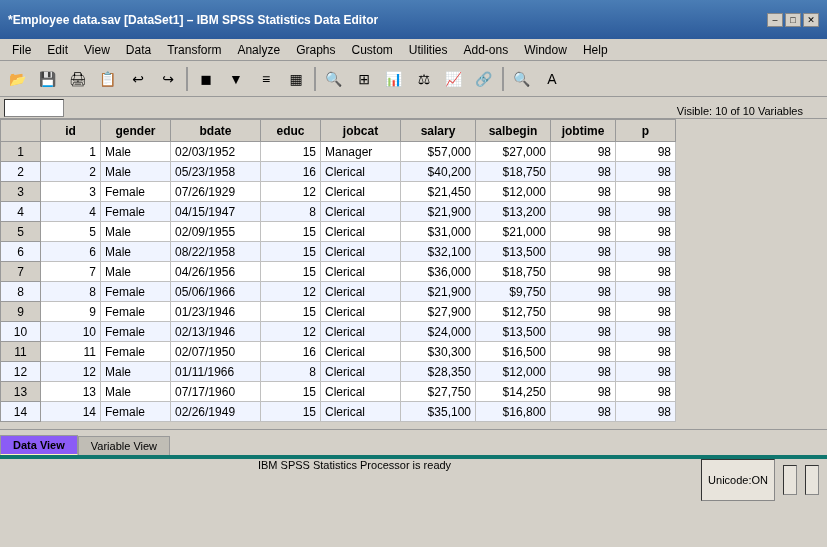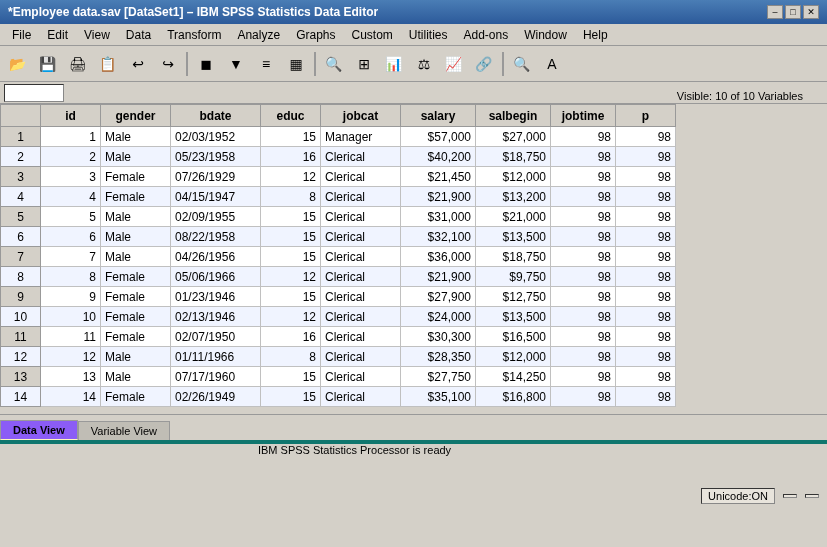--- a/index.html
+++ b/index.html
@@ -13,21 +13,21 @@
       user-select: none;
     }
     
     #title-bar {
       background: linear-gradient(to bottom, #4a7db5, #2c5a9a);
       color: white;
       padding: 4px 8px;
       display: flex;
       align-items: center;
       justify-content: space-between;
-      height: 24px;
+      height: 39px;
     }
     #title-text {
       font-size: 12px;
       font-weight: bold;
     }
     #window-controls {
       display: flex;
       gap: 2px;
     }
     .win-btn {
@@ -179,23 +179,22 @@
       text-align: center;
     }
     #status-right {
       display: flex;
       gap: 8px;
       align-items: center;
     }
     .status-box {
       border: 1px inset #888;
       background: #e8e4dc;
-      padding: 1px 6px;
+      padding: 14px 6px;
       font-size: 11px;
-      margin-top: 44px;
     }
     
     #table-wrapper {
       height: 310px;
       overflow-y: scroll;
       overflow-x: scroll;
       position: relative;
     }
     #table-wrapper::-webkit-scrollbar { width: 16px; height: 16px; }
     #table-wrapper::-webkit-scrollbar-track { background: #d4d0c8; }

